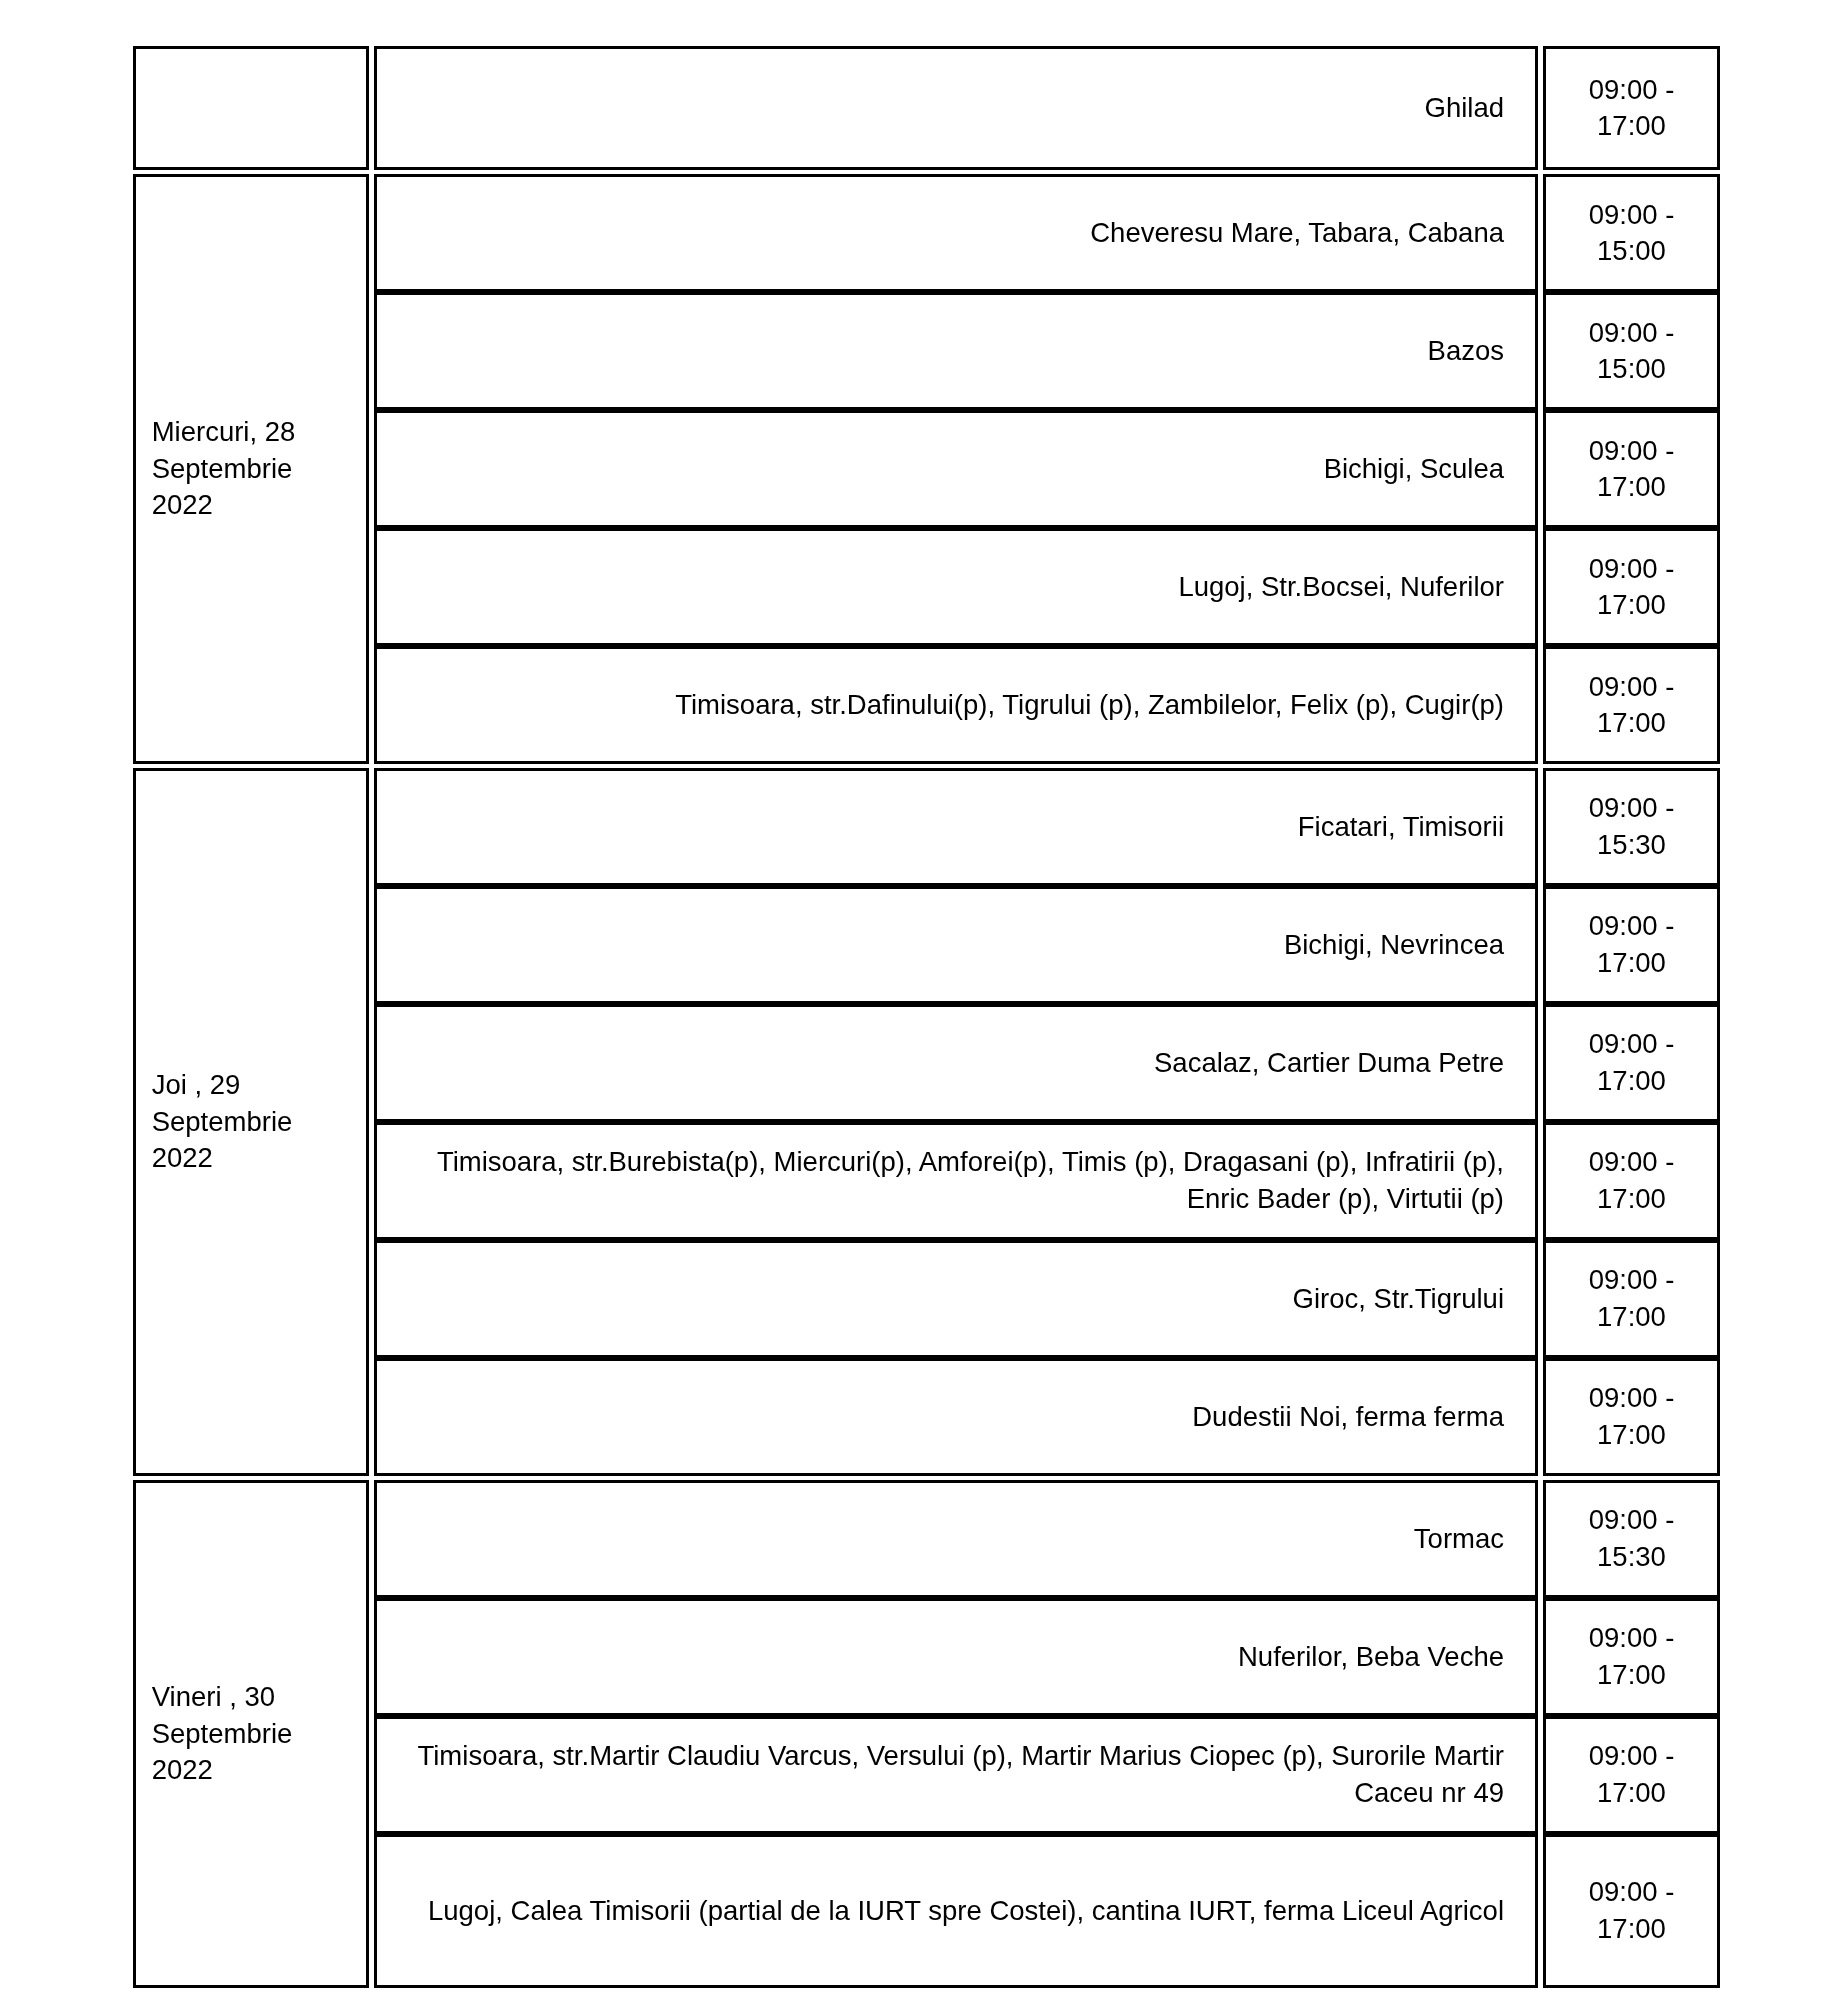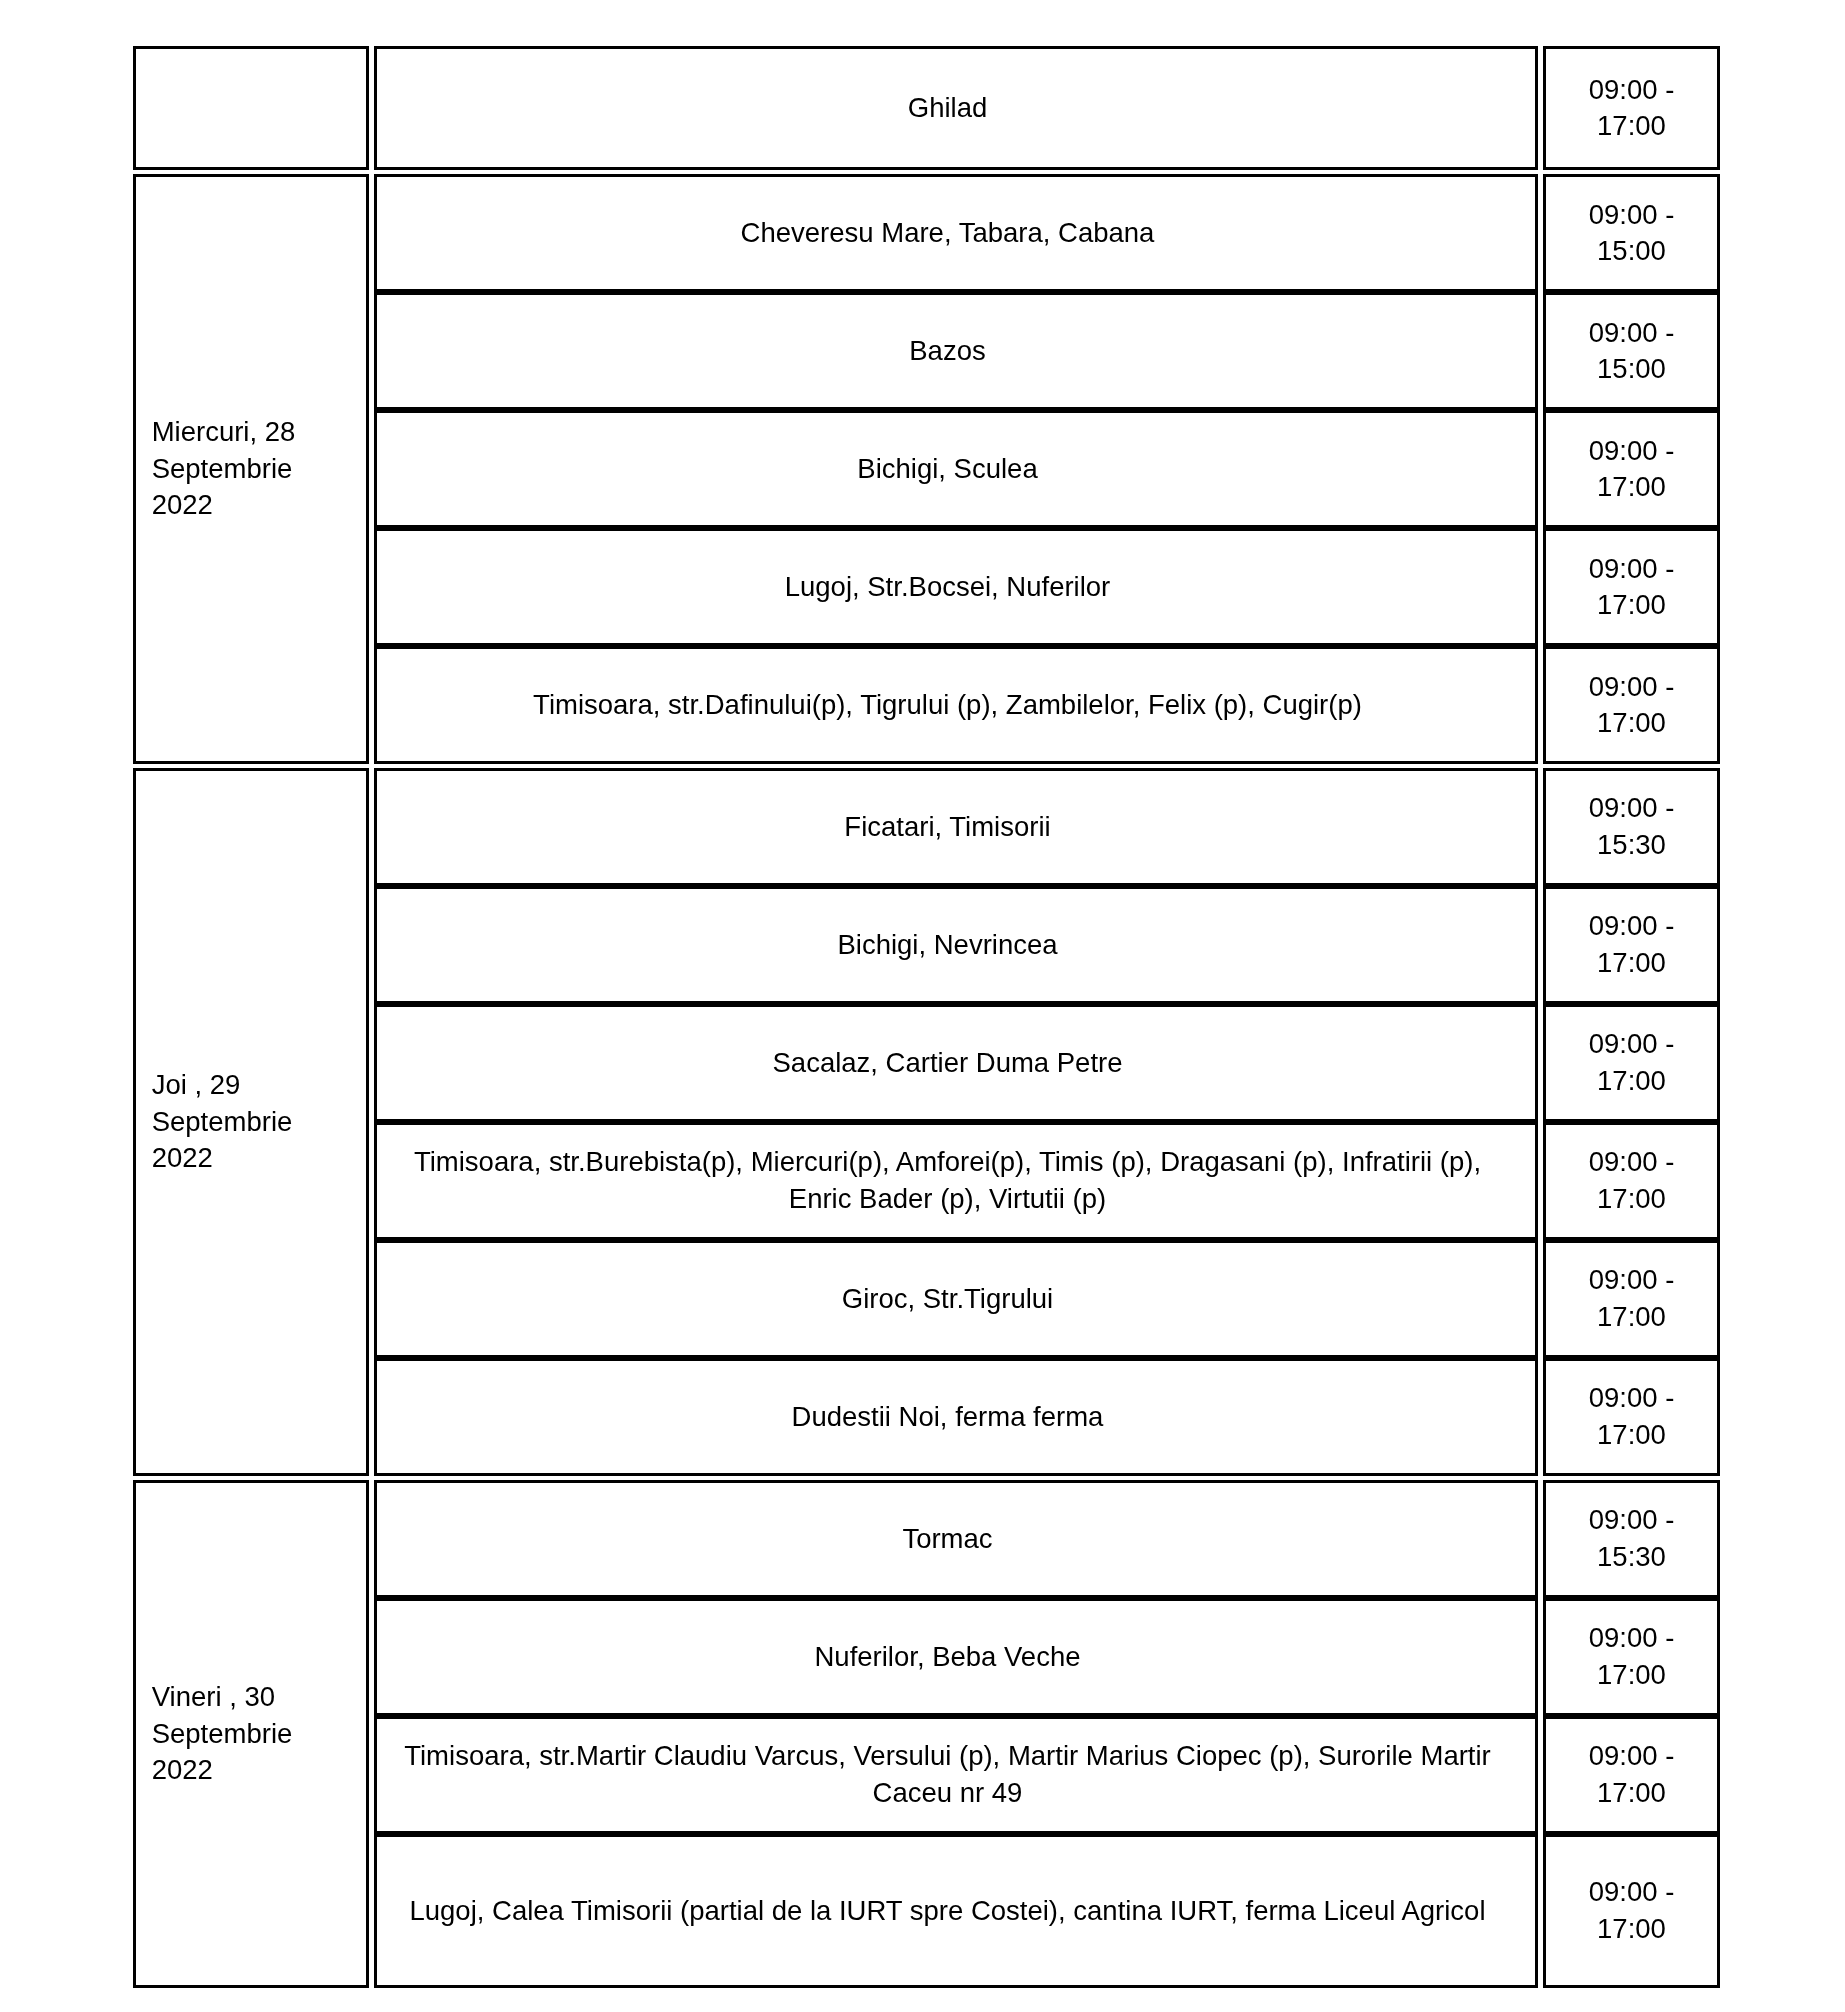--- a/index.html
+++ b/index.html
@@ -35,21 +35,21 @@
   }
   td.date {
     width: 236px;
     padding: 7.9px 11px 7.9px 15.7px;
     text-align: left;
     margin-left: 39px;
   }
   td.loc {
     height: 118px;
     padding: 7.9px 31px 7.9px 14px;
-    text-align: center;
+    text-align: right;
   }
   td.hrs {
     width: 177px;
     height: 118px;
     padding: 12px 11px;
     text-align: center;
   }
   tr.first td.loc, tr.first td.hrs { height: 124px; }
   tr.tall td.loc, tr.tall td.hrs { height: 154px; }
 </style>

